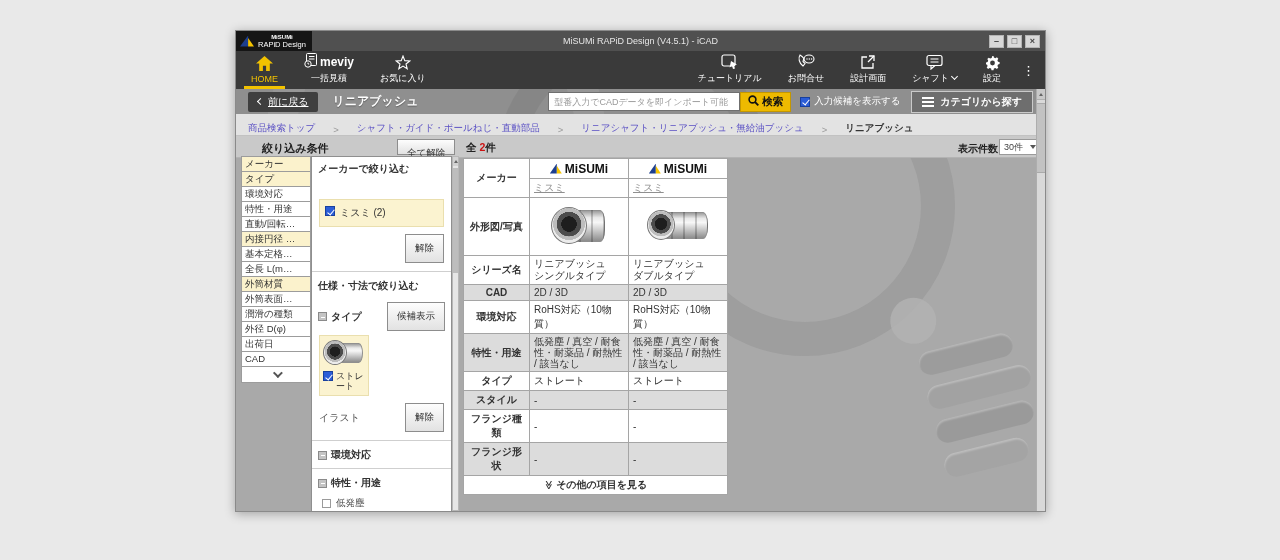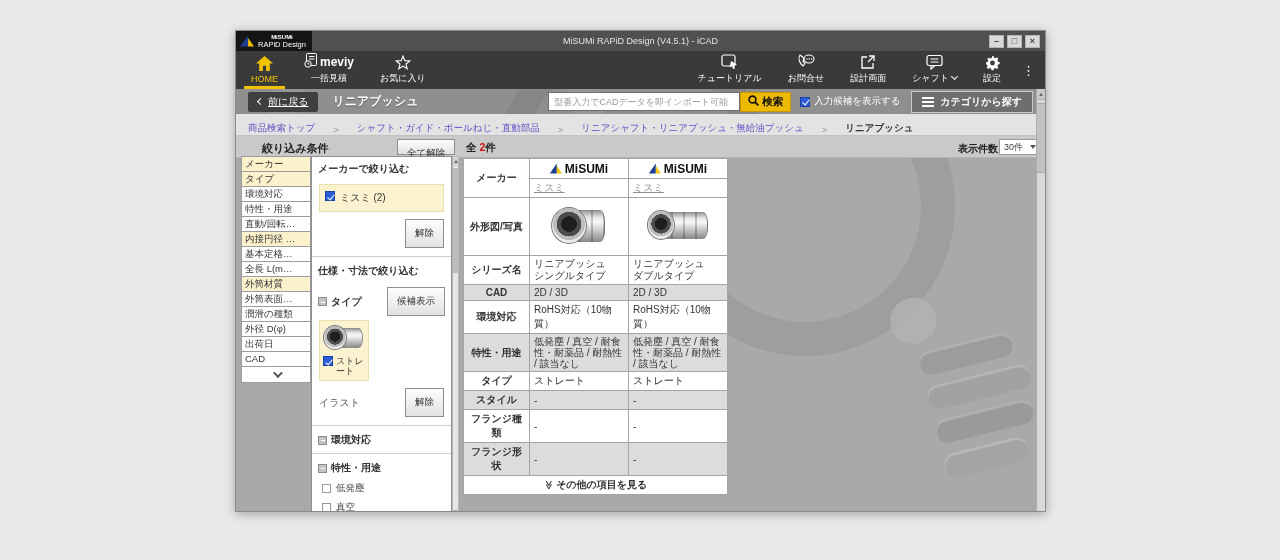--- a/index.html
+++ b/index.html
@@ -93,21 +93,21 @@
   .sidebar { position:absolute; left:5px; top:20px; width:70px; border-top:1px solid #9c9c9c; }
   .side-item { height:15px; line-height:14px; background:#fff; border:1px solid #9c9c9c; border-top:none;
                font-size:9.5px; color:#333; padding-left:3px; white-space:nowrap; overflow:hidden; }
   .side-item.active { background:#fbf2cc; }
   .side-more { height:16px; background:#fff; border:1px solid #9c9c9c; border-top:none; display:flex; align-items:center; justify-content:center; }
   .chev-d { width:7px; height:7px; border-right:2px solid #555; border-bottom:2px solid #555; transform:rotate(45deg) translateY(-2px); }
 
   
   .panel { position:absolute; left:75px; top:20px; width:141px; bottom:0; background:#fff; border:1px solid #8f8f8f; border-bottom:none; overflow:hidden; }
   .p-header { font-size:10px; font-weight:bold; color:#333; padding:5px 6px 4px; }
-  .p-box { margin:4px 7px 4px; background:#fbf3d0; border:1px solid #eadfae; padding:6px 5px; display:flex; gap:5px; align-items:flex-start; font-size:10px; color:#333; }
+  .p-box { margin:19px 7px 4px; background:#fbf3d0; border:1px solid #eadfae; padding:6px 5px; display:flex; gap:5px; align-items:flex-start; font-size:10px; color:#333; }
   .p-clear-row { display:flex; justify-content:flex-end; padding:3px 7px 6px; }
   .p-div { border-top:1px solid #cfcfcf; margin:2px 0; }
   .p-sec { display:flex; align-items:center; justify-content:space-between; padding:5px 6px 4px; }
   .p-sec-l { display:flex; align-items:center; gap:4px; font-size:10px; font-weight:bold; color:#333; }
   .sq { width:9px; height:9px; background:#c4c4c4; border:1px solid #8a8a8a; position:relative; flex:0 0 auto; }
   .sq::after { content:""; position:absolute; left:2px; top:3.5px; width:4px; height:1px; background:#fff; }
   .type-box { margin:0 7px 4px; width:50px; background:#fbf3d0; border:1px solid #eadfae; padding:3px 3px 4px; font-size:9px; color:#333; }
   .type-chk { display:flex; gap:3px; margin-top:2px; line-height:10px; }
   .illust-row { display:flex; justify-content:space-between; align-items:center; padding:3px 7px 6px; font-size:10px; color:#555; }
   .chk-row { display:flex; align-items:center; gap:5px; font-size:9.5px; color:#444; padding:3px 6px 3px 10px; }

